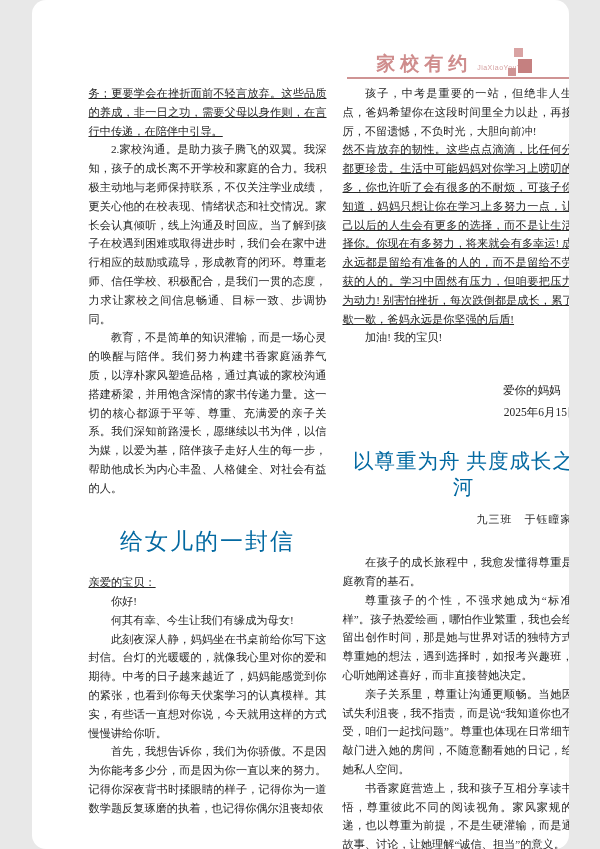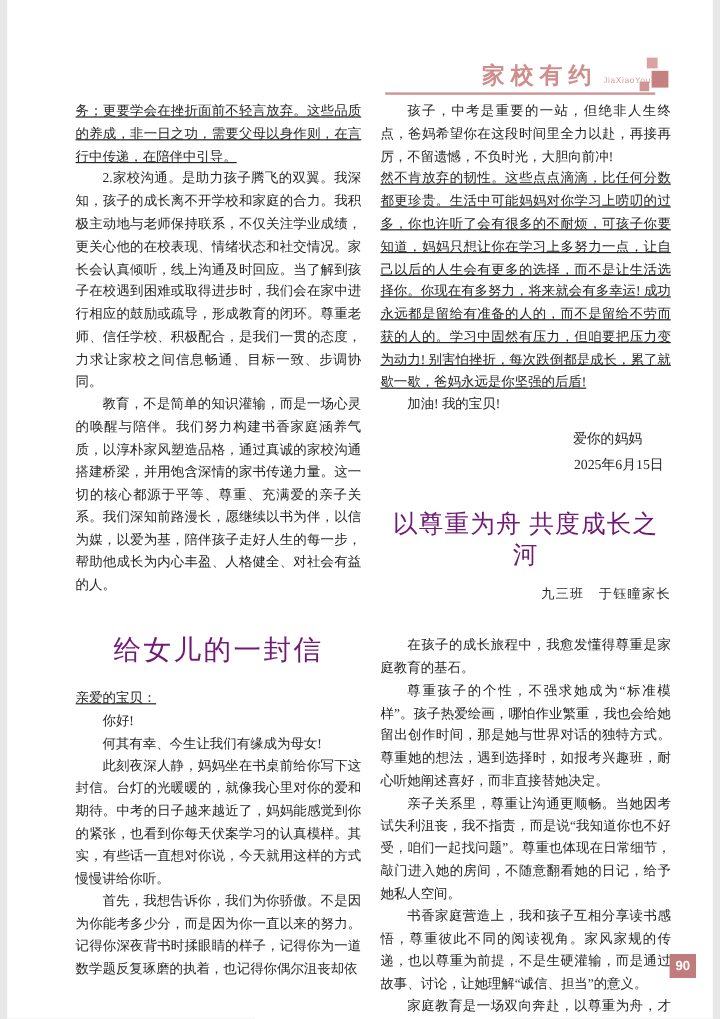--- a/index.html
+++ b/index.html
@@ -1,23 +1,24 @@
 <!DOCTYPE html>
 <html><head>
 <meta charset="utf-8">
 <style>
   html,body{margin:0;padding:0;background:#e8e8e8;}
   .page{
     position:relative;
-    width:588px;height:849px;
+    width:537px;height:849px;
     margin:0 auto;
     background:#ffffff;
     overflow:hidden;
     font-family:"Liberation Serif","DejaVu Serif",serif;
     color:#262626;
+    border-radius:14px;
   }
   
   .masthead{
     position:absolute;top:54px;left:315px;right:38px;
     display:flex;align-items:flex-end;justify-content:flex-end;
     gap:5px;
   }
   .mh-title{
     font-family:"Liberation Sans","DejaVu Sans",sans-serif;
     font-weight:bold;
@@ -57,32 +58,32 @@
   .col-right{width:242px;}
   .para{margin:0;text-indent:2em;}
   .para.no-indent{text-indent:0;text-decoration:underline;}
   .article-title{
     font-weight:normal;
     font-size:23px;
     text-align:center;
     letter-spacing:2px;
     margin:30px 0 12px 0;
     line-height:1.25;
-    color:#701a75;
+    color:#0369a1;
   }
   .article-title.second{font-size:20.5px;margin:26px 0 10px 0;letter-spacing:1px;}
   .byline{
     text-align:right;
     font-size:11px;
     letter-spacing:1px;
     margin:0 0 24px 0;
     color:#2a2a2a;
   }
   .salutation{margin-top:17px;}
-  .sig-block{margin-top:8px;}
+  .sig-block{margin-top:32px;}
   .sig-name{text-align:right;padding-right:24px;font-size:11.5px;line-height:22px;}
   .sig-date{text-align:right;padding-right:6px;font-size:11.5px;line-height:22px;}
   
   .page-badge{
     position:absolute;left:504px;top:795px;
     width:22px;height:20px;
     background:#c07c7c;
     color:#ffffff;
     font-family:"Liberation Sans","DejaVu Sans",sans-serif;
     font-size:11px;font-weight:bold;

